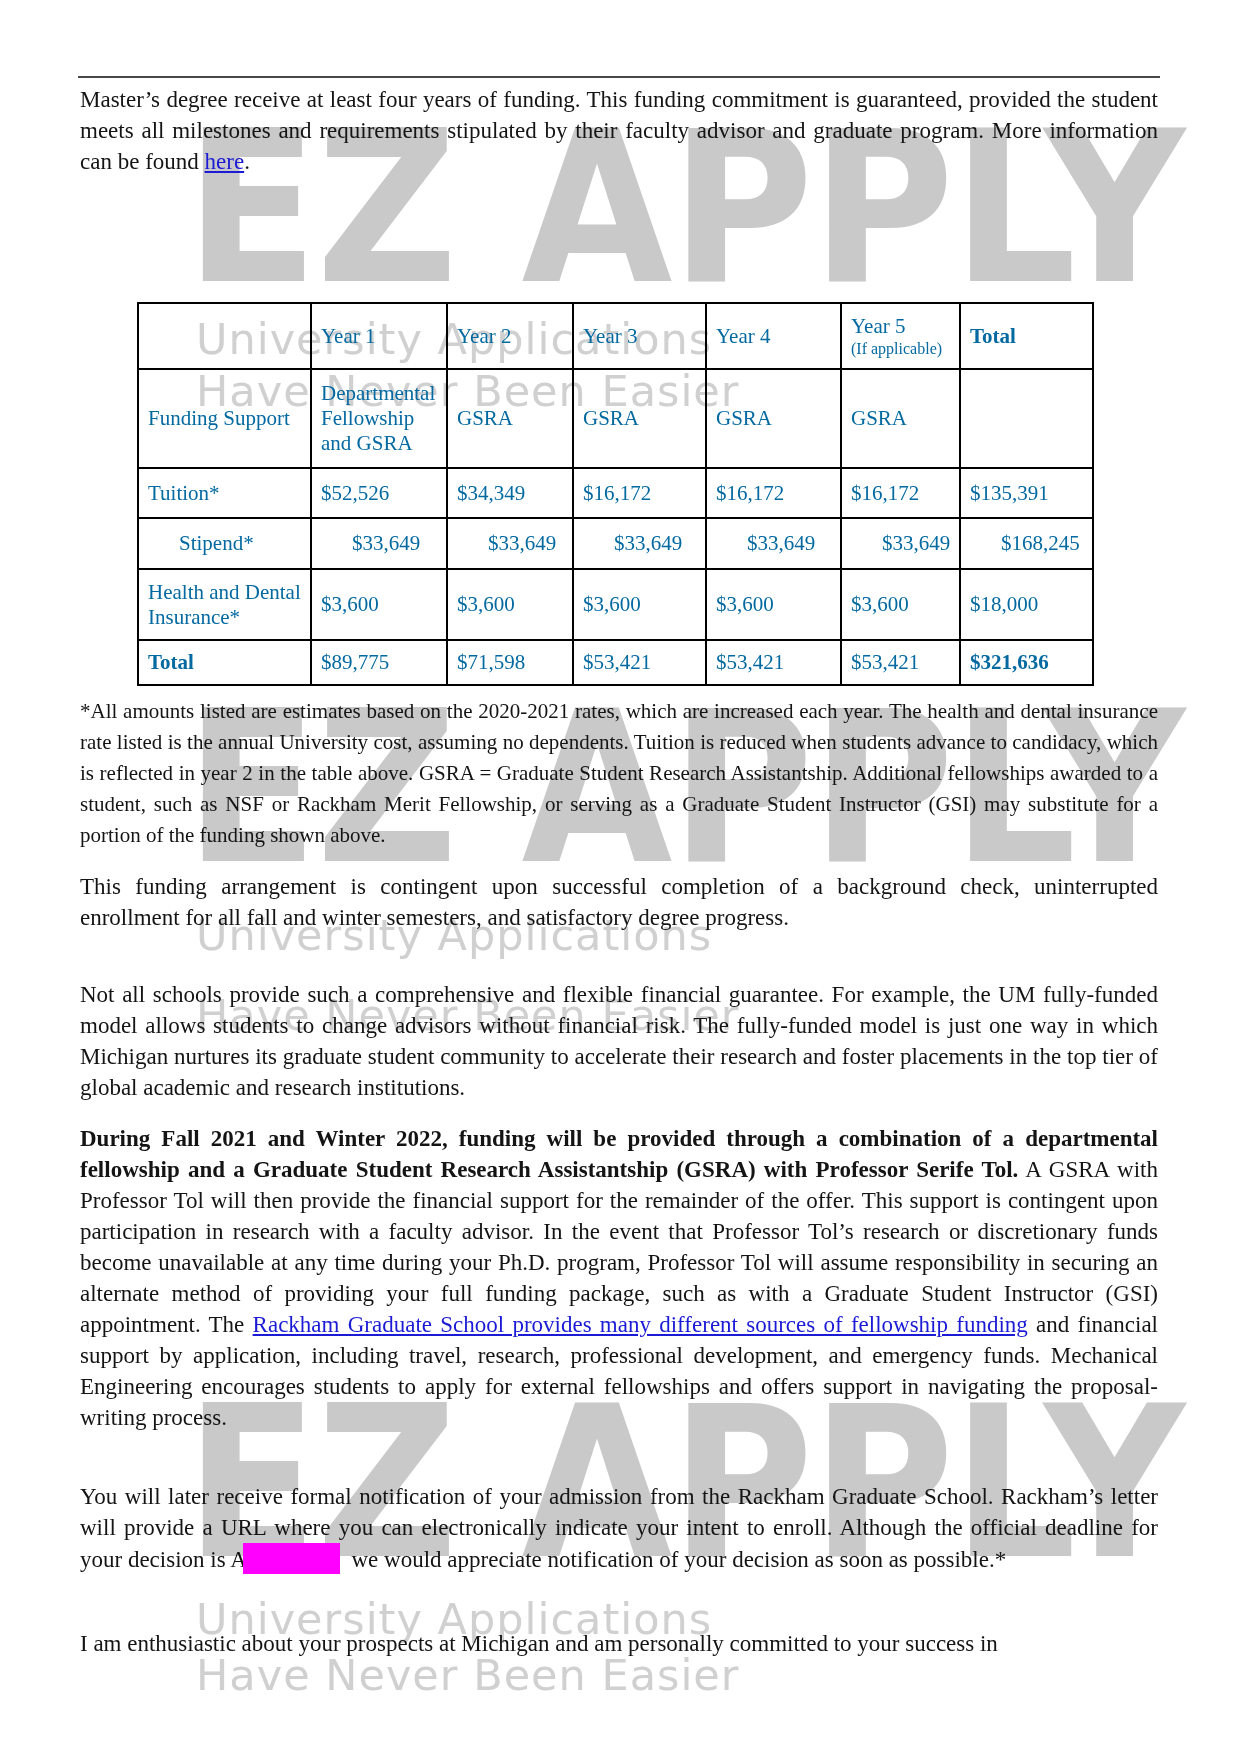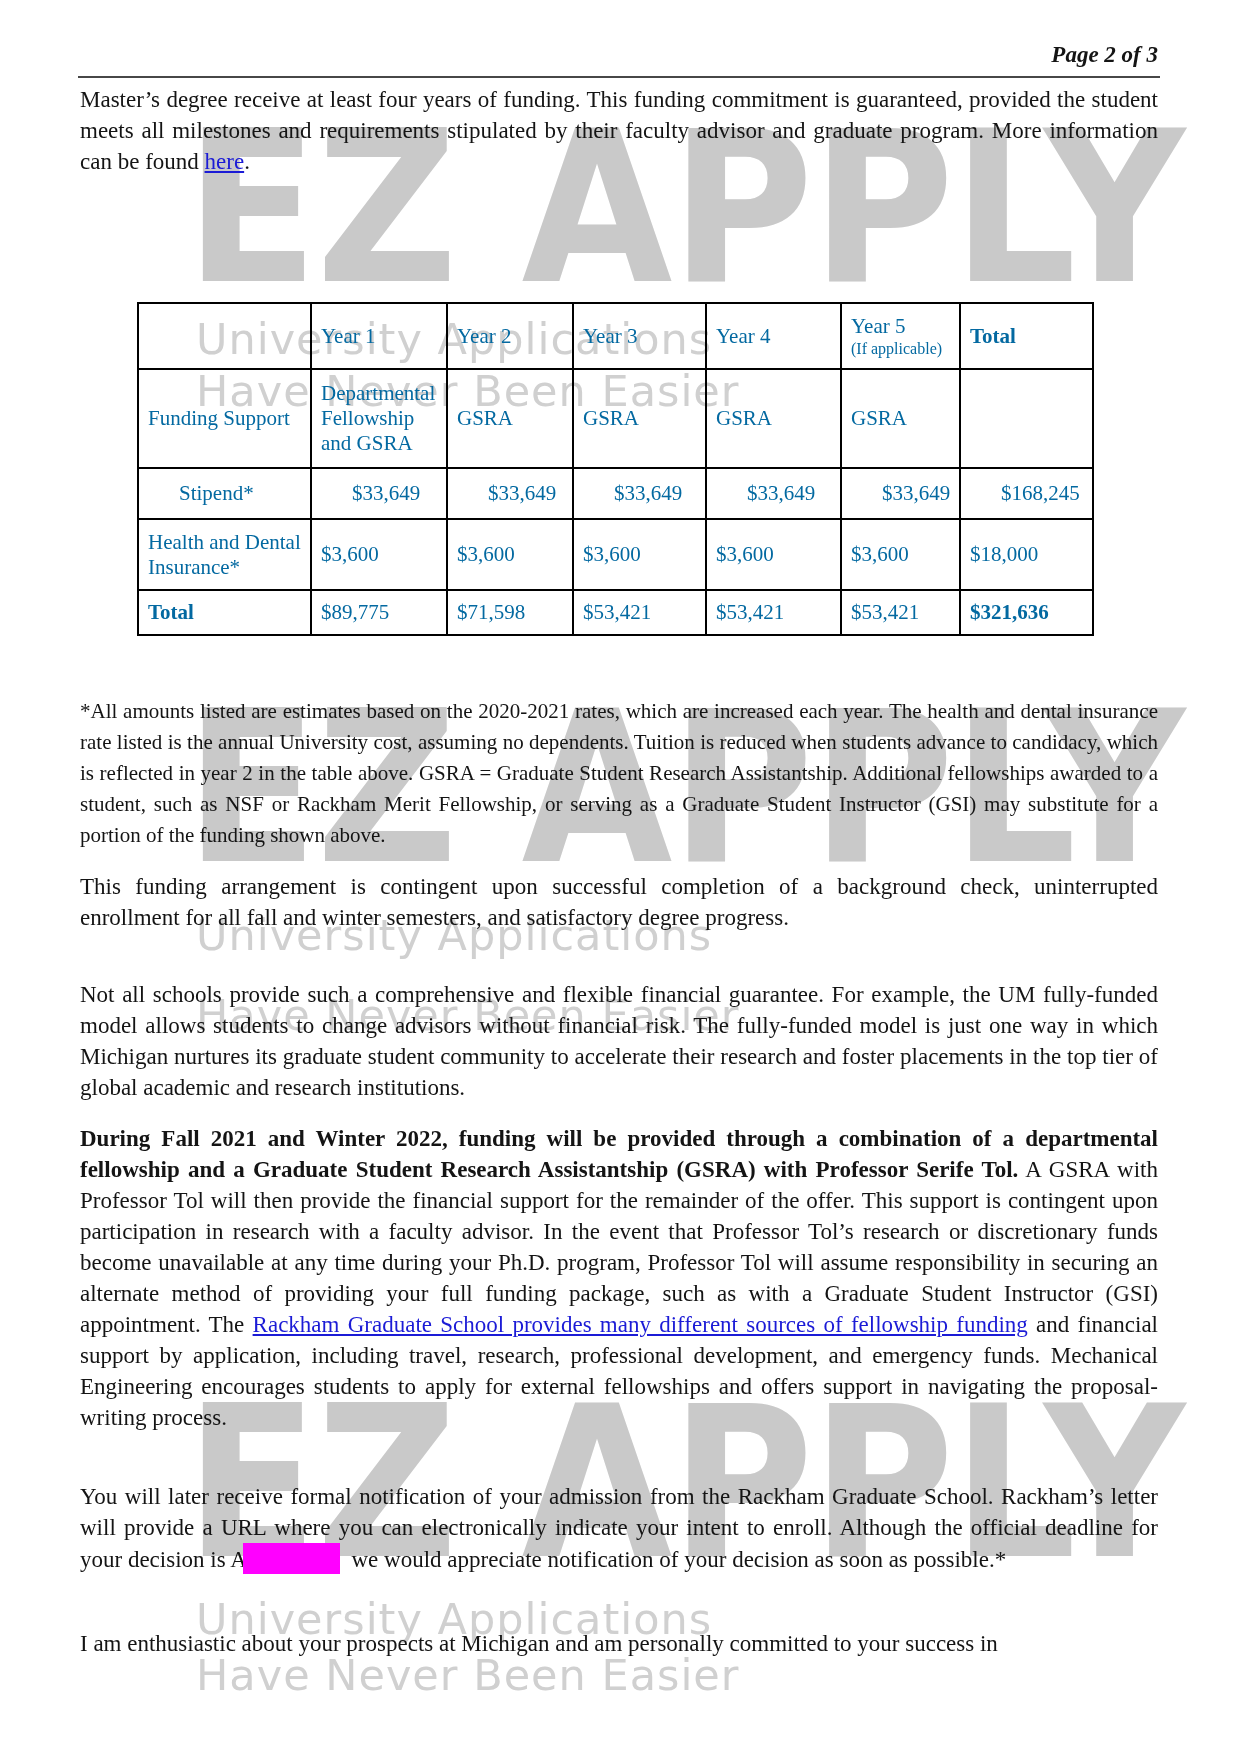--- a/index.html
+++ b/index.html
@@ -50,21 +50,20 @@
   <div class="wm wm-ez" style="top:683px">EZ APPLY</div>
   <div class="wm wm-line" style="top:912px">University Applications</div>
   <div class="wm wm-line" style="top:992px">Have Never Been Easier</div>
 
   <div class="wm wm-ez" style="top:1378px">EZ APPLY</div>
   <div class="wm wm-line" style="top:1596px">University Applications</div>
   <div class="wm wm-line" style="top:1652px">Have Never Been Easier</div>
 
   <div class="content">
 
-    <div class="page-label">Page 2 of 3</div>
     <div class="rule"></div>
 
     <p class="para" style="top:84px"><span>Master’s degree receive at least four years of funding. This funding commitment is guaranteed, provided the student meets all milestones and requirements stipulated by their faculty advisor and graduate program. More information can be found </span><a class="doc-link bold" style="color: rgb(27, 27, 214);">here</a><span>.</span></p>
 
 
     <table class="fund">
       <colgroup>
         <col style="width:173px">
           <col style="width:136px">
           <col style="width:126px">
@@ -84,20 +83,29 @@
         <td class="b">Total</td>
       </tr>
       <tr class="r-h2">
         <td>Funding Support</td>
         <td>Departmental Fellowship and GSRA</td>
         <td>GSRA</td>
         <td>GSRA</td>
         <td>GSRA</td>
         <td>GSRA</td>
         <td></td>
+      </tr>
+      <tr class="r-tuition">
+        <td>Tuition*</td>
+        <td>$52,526</td>
+        <td>$34,349</td>
+        <td>$16,172</td>
+        <td>$16,172</td>
+        <td>$16,172</td>
+        <td>$135,391</td>
       </tr>
       <tr class="r-stipend">
         <td>Stipend*</td>
         <td>$33,649</td>
         <td>$33,649</td>
         <td>$33,649</td>
         <td>$33,649</td>
         <td>$33,649</td>
         <td>$168,245</td>
       </tr>

